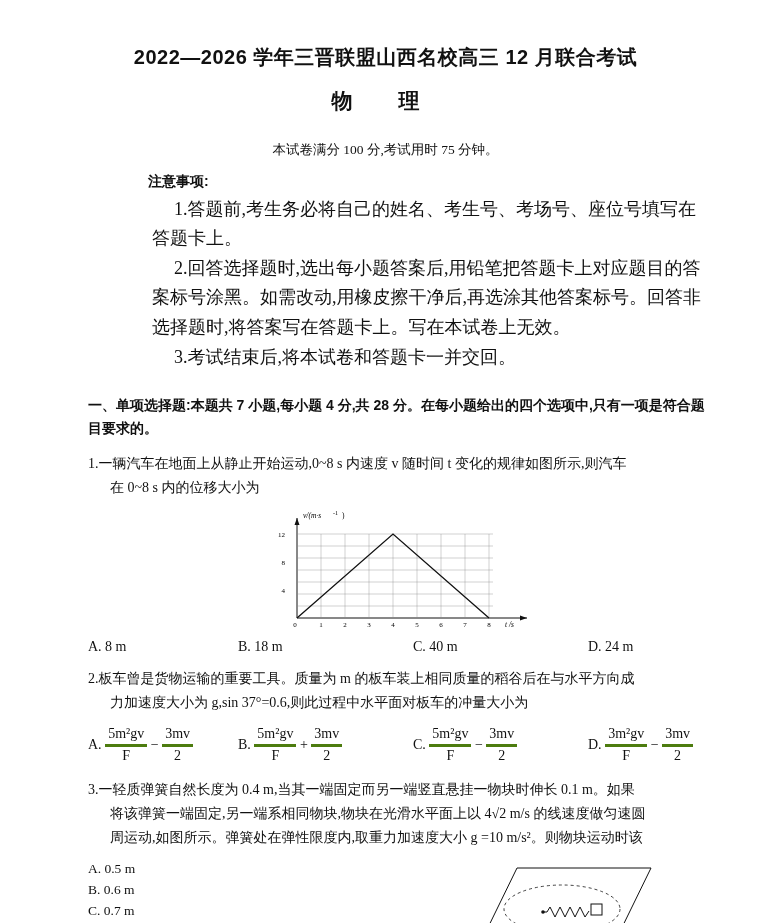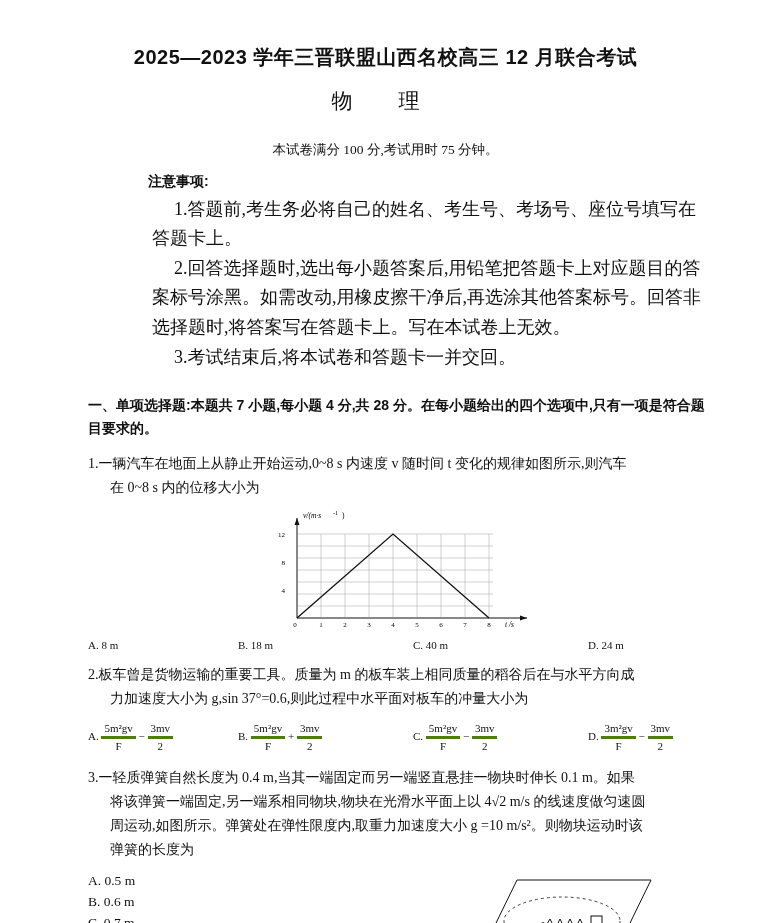--- a/index.html
+++ b/index.html
@@ -17,21 +17,21 @@
     text-align:center;
     font-family:"Liberation Sans", sans-serif;
     font-weight:bold;
     font-size:20px;
     letter-spacing:0.5px;
     margin-top:44px;
   }
   .subject {
     text-align:center;
     font-family:"Liberation Sans", sans-serif;
-    font-weight:normal;
+    font-weight:bold;
     font-size:21px;
     letter-spacing:20px;
     margin-top:16px;
   }
   .fullmark {
     text-align:center;
     font-size:13.5px;
     margin-top:26px;
   }
   .wrap { margin:0 62px 0 148px; }
@@ -57,21 +57,21 @@
   .sec1 .lbl { font-family:"Liberation Sans", sans-serif; font-weight:bold; }
   .sec1 .body { font-family:"Liberation Sans", sans-serif; font-weight:bold; }
 
   .q { margin-top:12px; font-size:14px; line-height:1.72; }
   .q .ind { text-indent:22px; display:block; }
 
   .figure-wrap { display:flex; justify-content:center; margin-top:6px; }
 
   .opts-row {
     display:flex;
-    font-size:11px;
+    font-size:14px;
     margin-top:8px;
   }
   .opts-row > div { }
   .o1 { width:150px; }
   .o2 { width:175px; }
   .o3 { width:175px; }
 
   .frac { display:inline-block; vertical-align:middle; text-align:center; }
   .frac .n { display:block; border-bottom:3px solid #4d7c0f; padding:0 3px; line-height:1.35; }
   .frac .d { display:block; padding:0 3px; line-height:1.35; }
@@ -80,21 +80,21 @@
   .opts-col div { margin:5px 0; }
   .q3row { display:flex; align-items:flex-start; }
   .q3opts { width:300px; }
   .q3fig { flex:1; display:flex; justify-content:center; padding-top:4px;}
 </style>
 </head>
 <body>
 
 <div class="page">
 
-  <div class="title">2025—2023 学年三晋联盟山西名校高三 12 月联合考试</div>
+  <div class="title">2022—2026 学年三晋联盟山西名校高三 12 月联合考试</div>
   <div class="subject">物    理</div>
   <div class="fullmark">本试卷满分 100 分,考试用时 75 分钟。</div>
 
   <div class="wrap">
     <div class="notice-head">注意事项:</div>
     <div class="notice-list">
       <p>1.答题前,考生务必将自己的姓名、考生号、考场号、座位号填写在答题卡上。</p>
       <p>2.回答选择题时,选出每小题答案后,用铅笔把答题卡上对应题目的答案标号涂黑。如需改动,用橡皮擦干净后,再选涂其他答案标号。回答非选择题时,将答案写在答题卡上。写在本试卷上无效。</p>
       <p>3.考试结束后,将本试卷和答题卡一并交回。</p>
     </div>
@@ -195,21 +195,20 @@
         <span class="frac"><span class="n">3m²gv</span><span class="d">F</span></span>
         <span>−</span>
         <span class="frac"><span class="n">3mv</span><span class="d">2</span></span>
       </div>
     </div>
 
     <div class="q">
       <span>3.</span><span>一轻质弹簧自然长度为 0.4 m,当其一端固定而另一端竖直悬挂一物块时伸长 0.1 m。如果</span>
       <span class="ind">将该弹簧一端固定,另一端系相同物块,物块在光滑水平面上以 4√2 m/s 的线速度做匀速圆</span>
       <span class="ind">周运动,如图所示。弹簧处在弹性限度内,取重力加速度大小 g =10 m/s²。则物块运动时该</span>
-      <span class="ind">弹簧的长度为</span>
     </div>
 
     <div class="q3row">
       <div class="q3opts opts-col">
         <div>A. 0.5 m</div>
         <div>B. 0.6 m</div>
         <div>C. 0.7 m</div>
         <div>D. 0.8 m</div>
       </div>
       <div class="q3fig">

